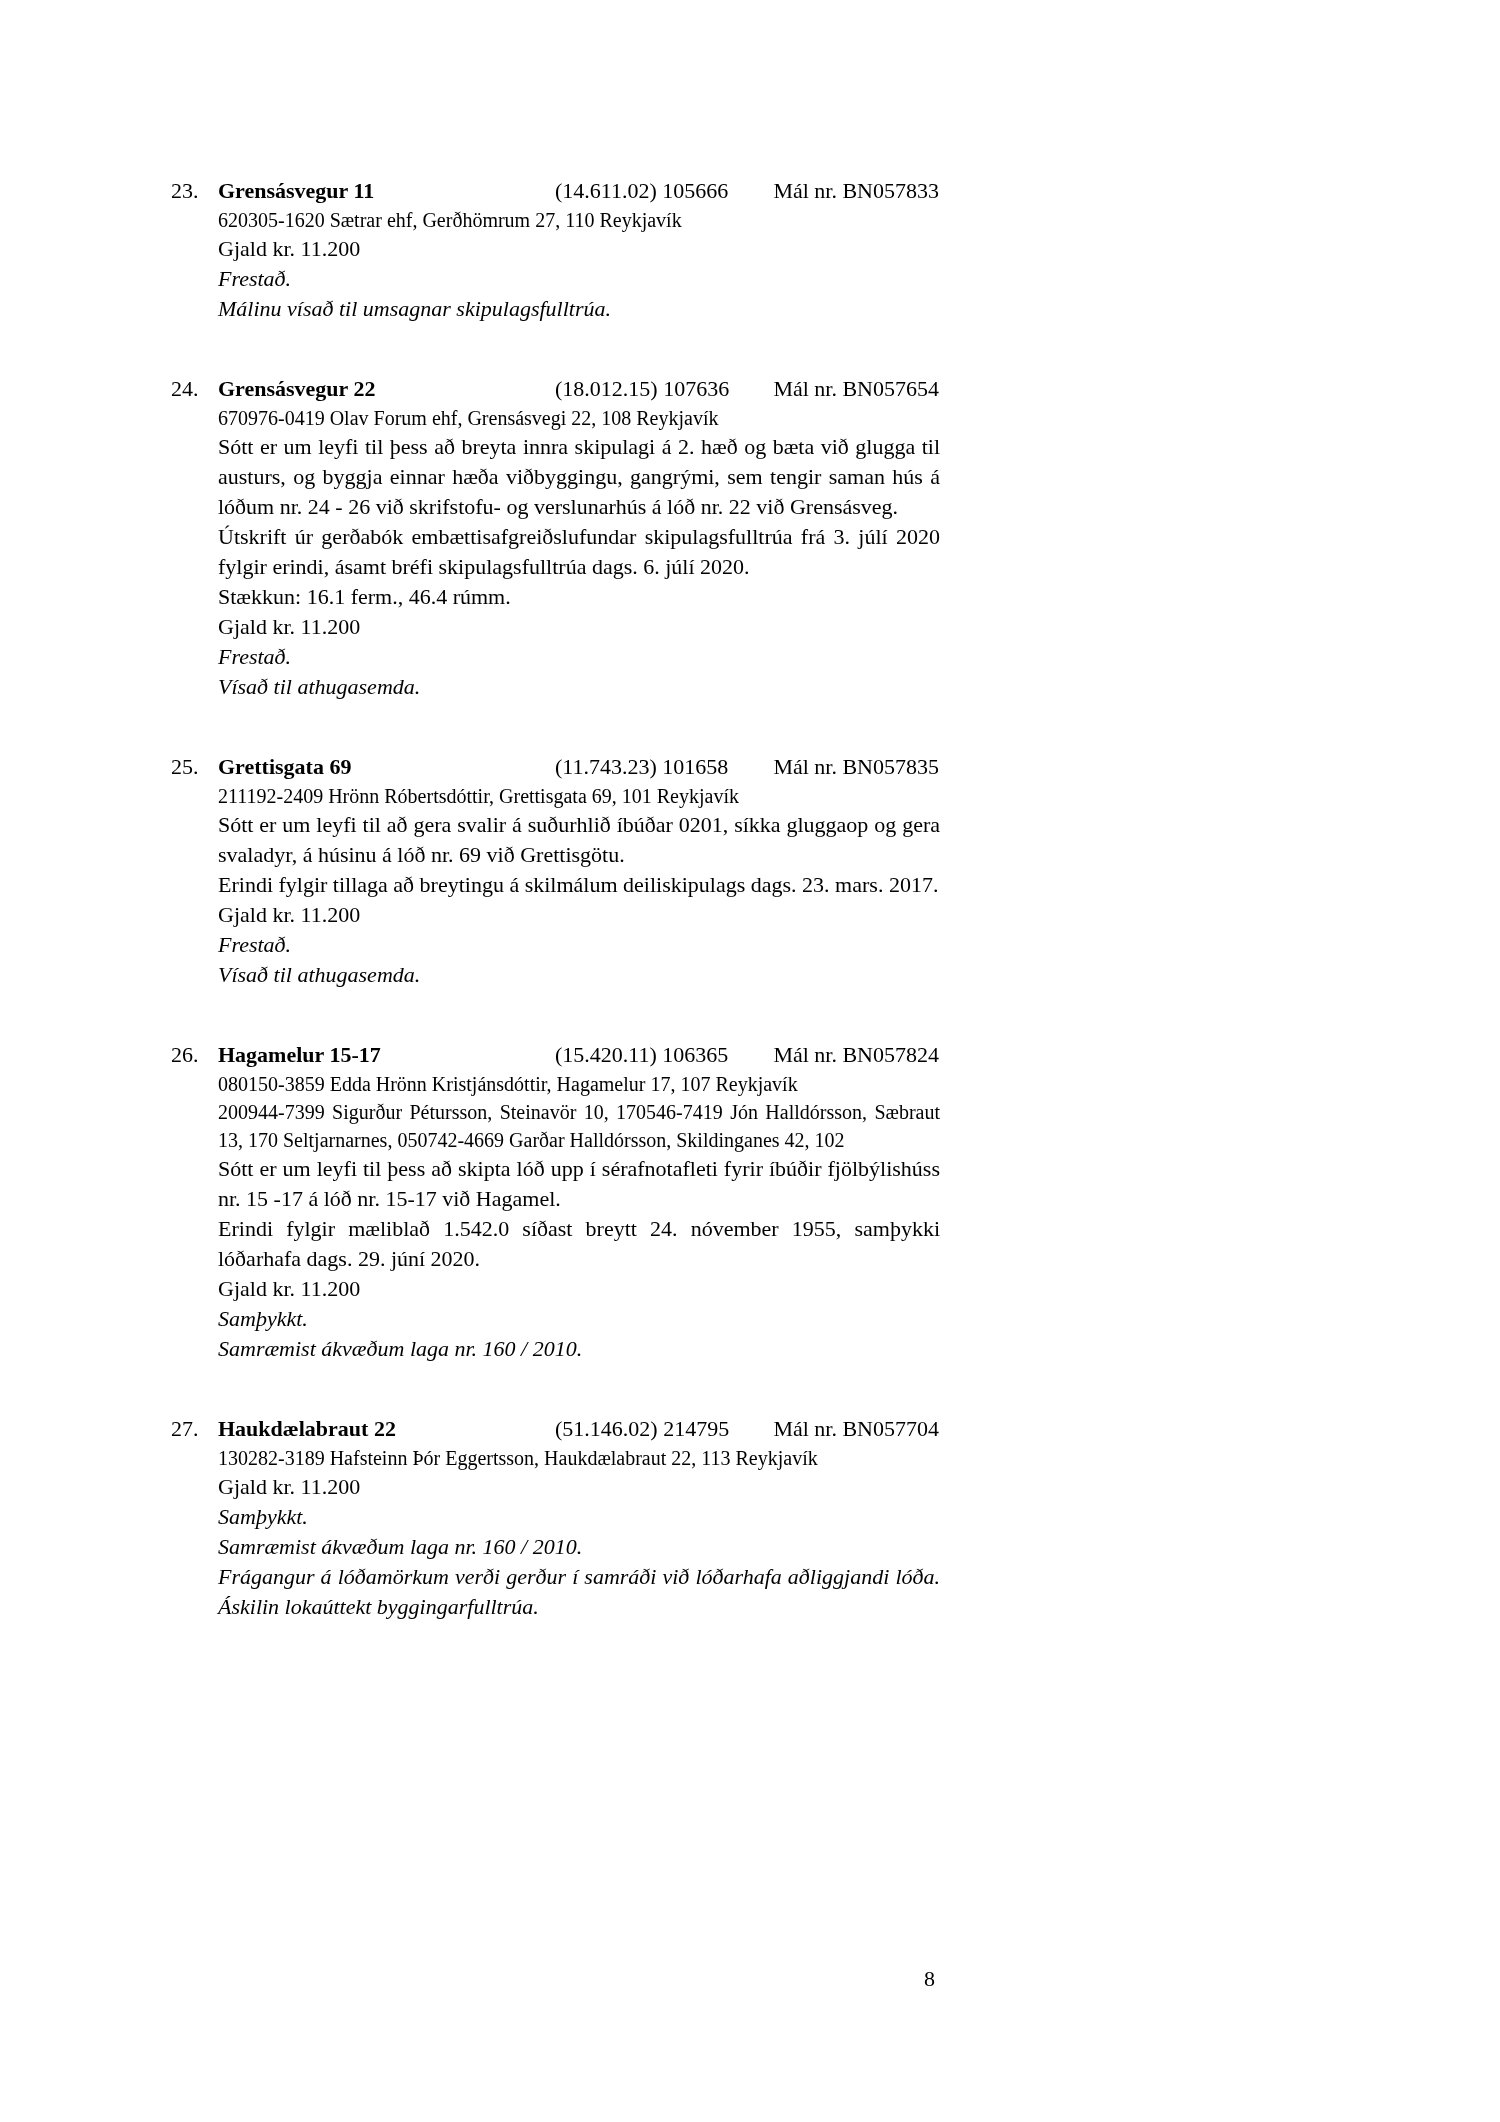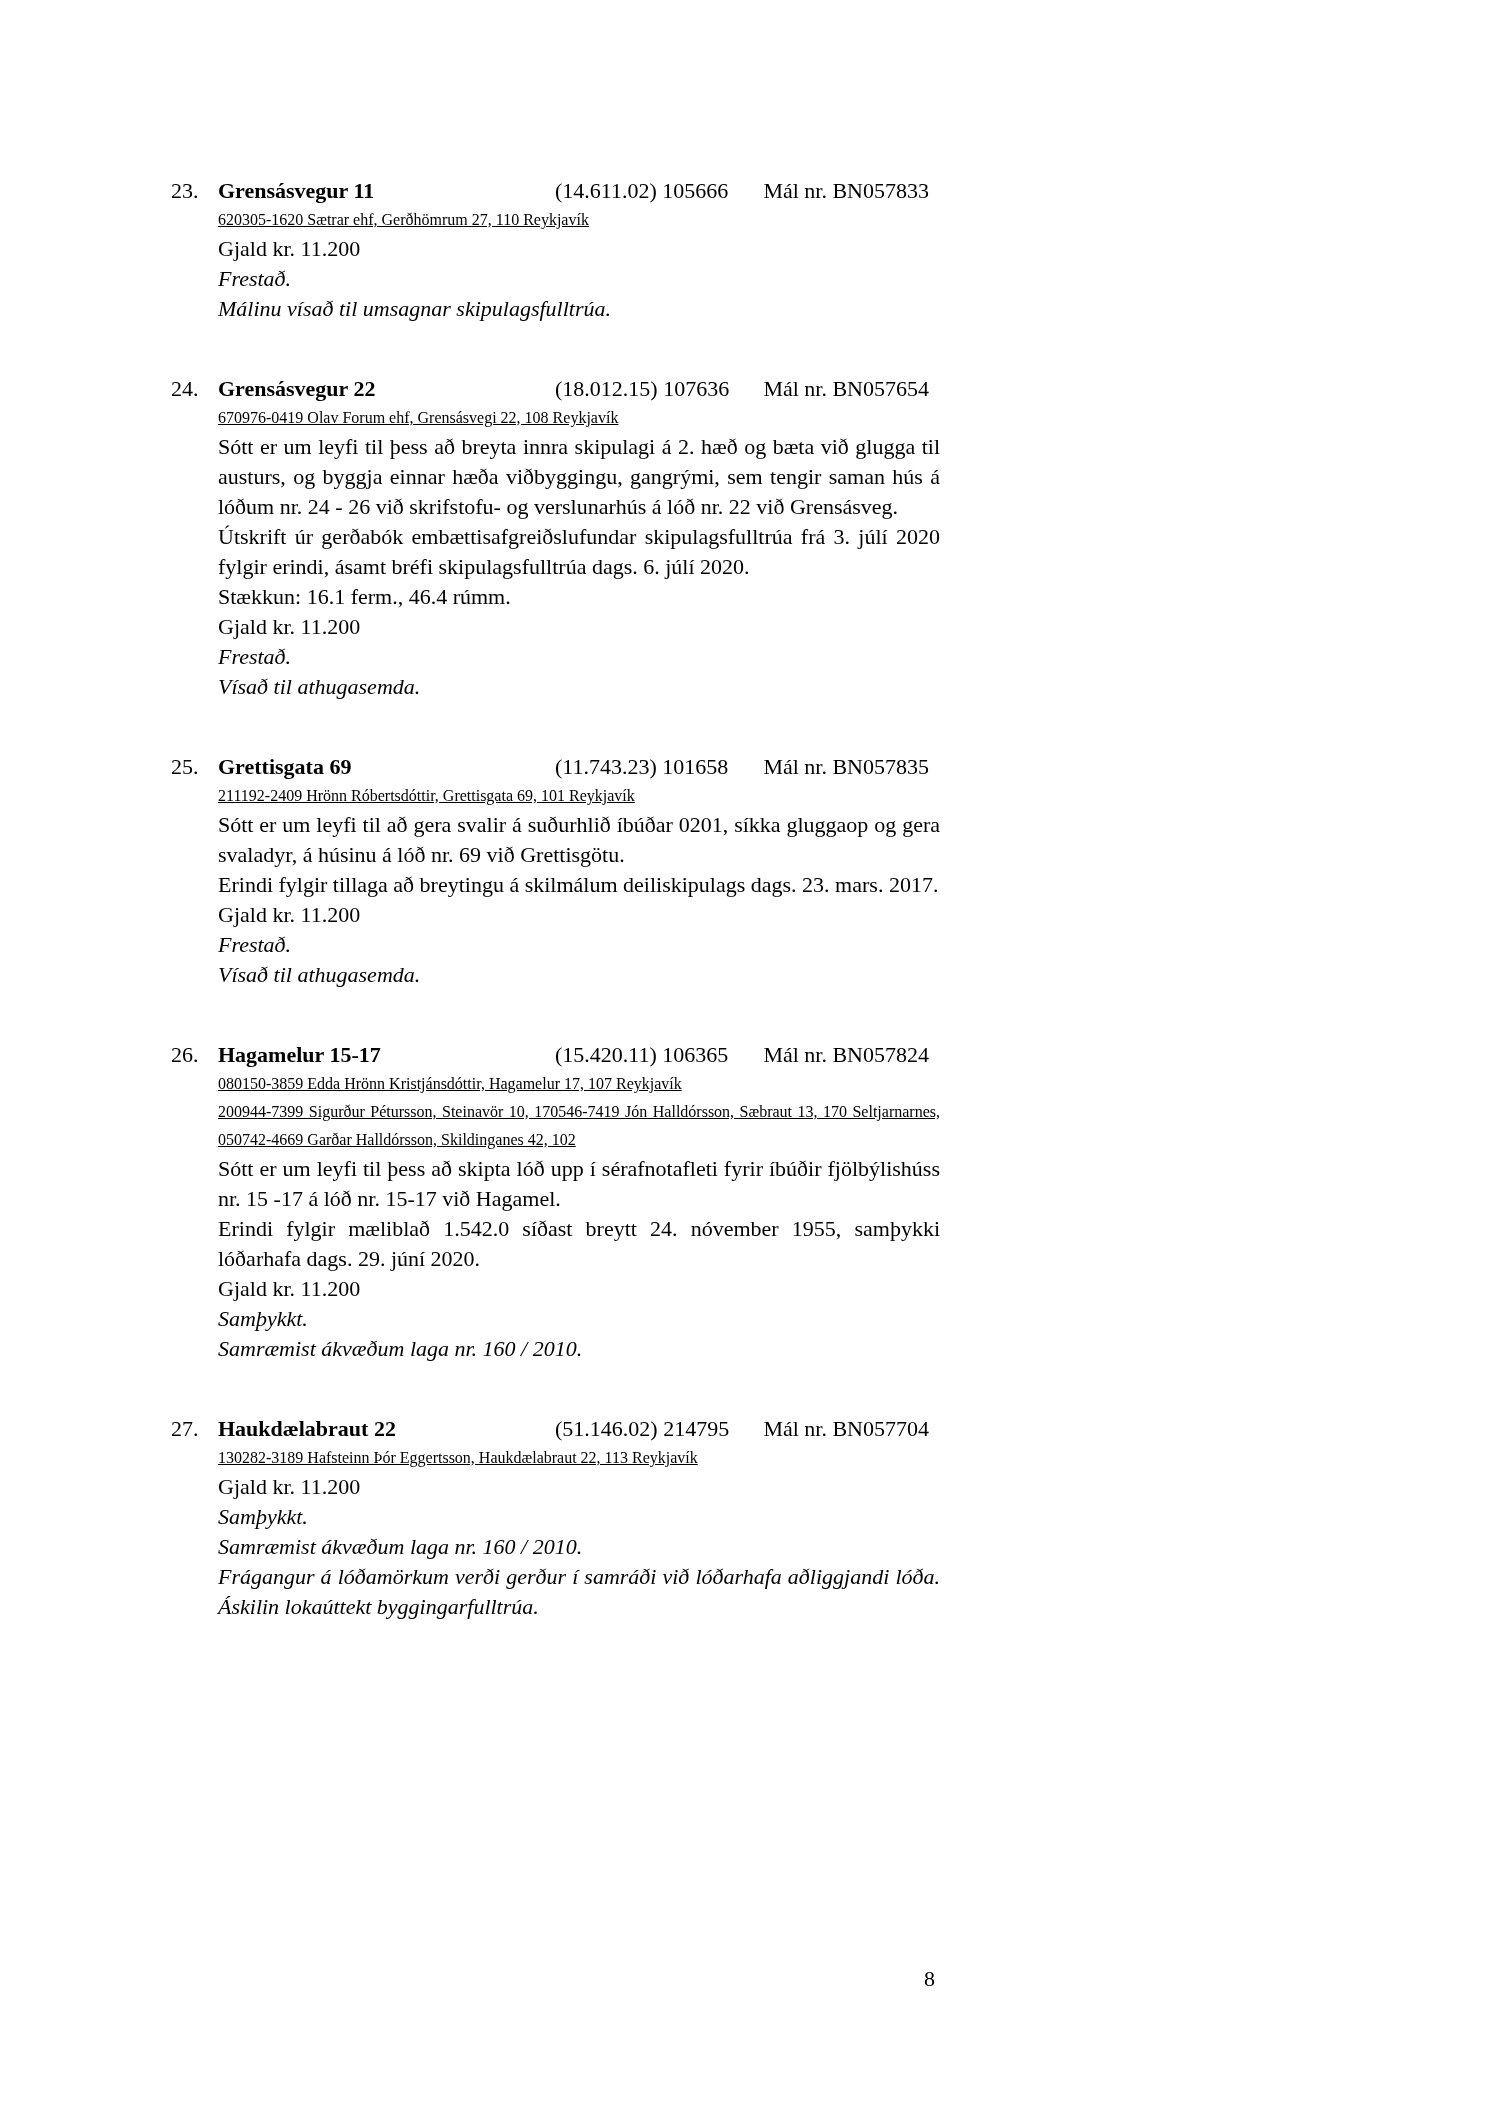--- a/index.html
+++ b/index.html
@@ -21,26 +21,25 @@
   .item {
     position: relative;
     margin-bottom: 50px;
     font-size: 22px;
     line-height: 30px;
   }
   .item-header { position: relative; white-space: nowrap; height: 30px; }
   .item-num { position: absolute; left: -47px; top: 0; text-align: right; }
   .item-address { font-weight: bold; }
   .item-ref { position: absolute; left: 337px; top: 0; font-weight: normal; }
-  .item-case { position: absolute; right: 11px; top: 0; font-weight: normal; }
+  .item-case { position: absolute; right: 1px; top: 0; font-weight: normal; }
   .applicants p.applicant-line {
-    font-size: 16px;
+    font-size: 20px;
     line-height: 28px;
     text-align: justify;
-    text-decoration: underline;
   }
   .body p.body-para { text-align: justify; }
   .notes p.note-line { font-style: italic; text-align: justify; }
   .page-number {
     position: absolute;
     left: 924px;
     top: 1964px;
     font-size: 22px;
     line-height: 30px;
   }

